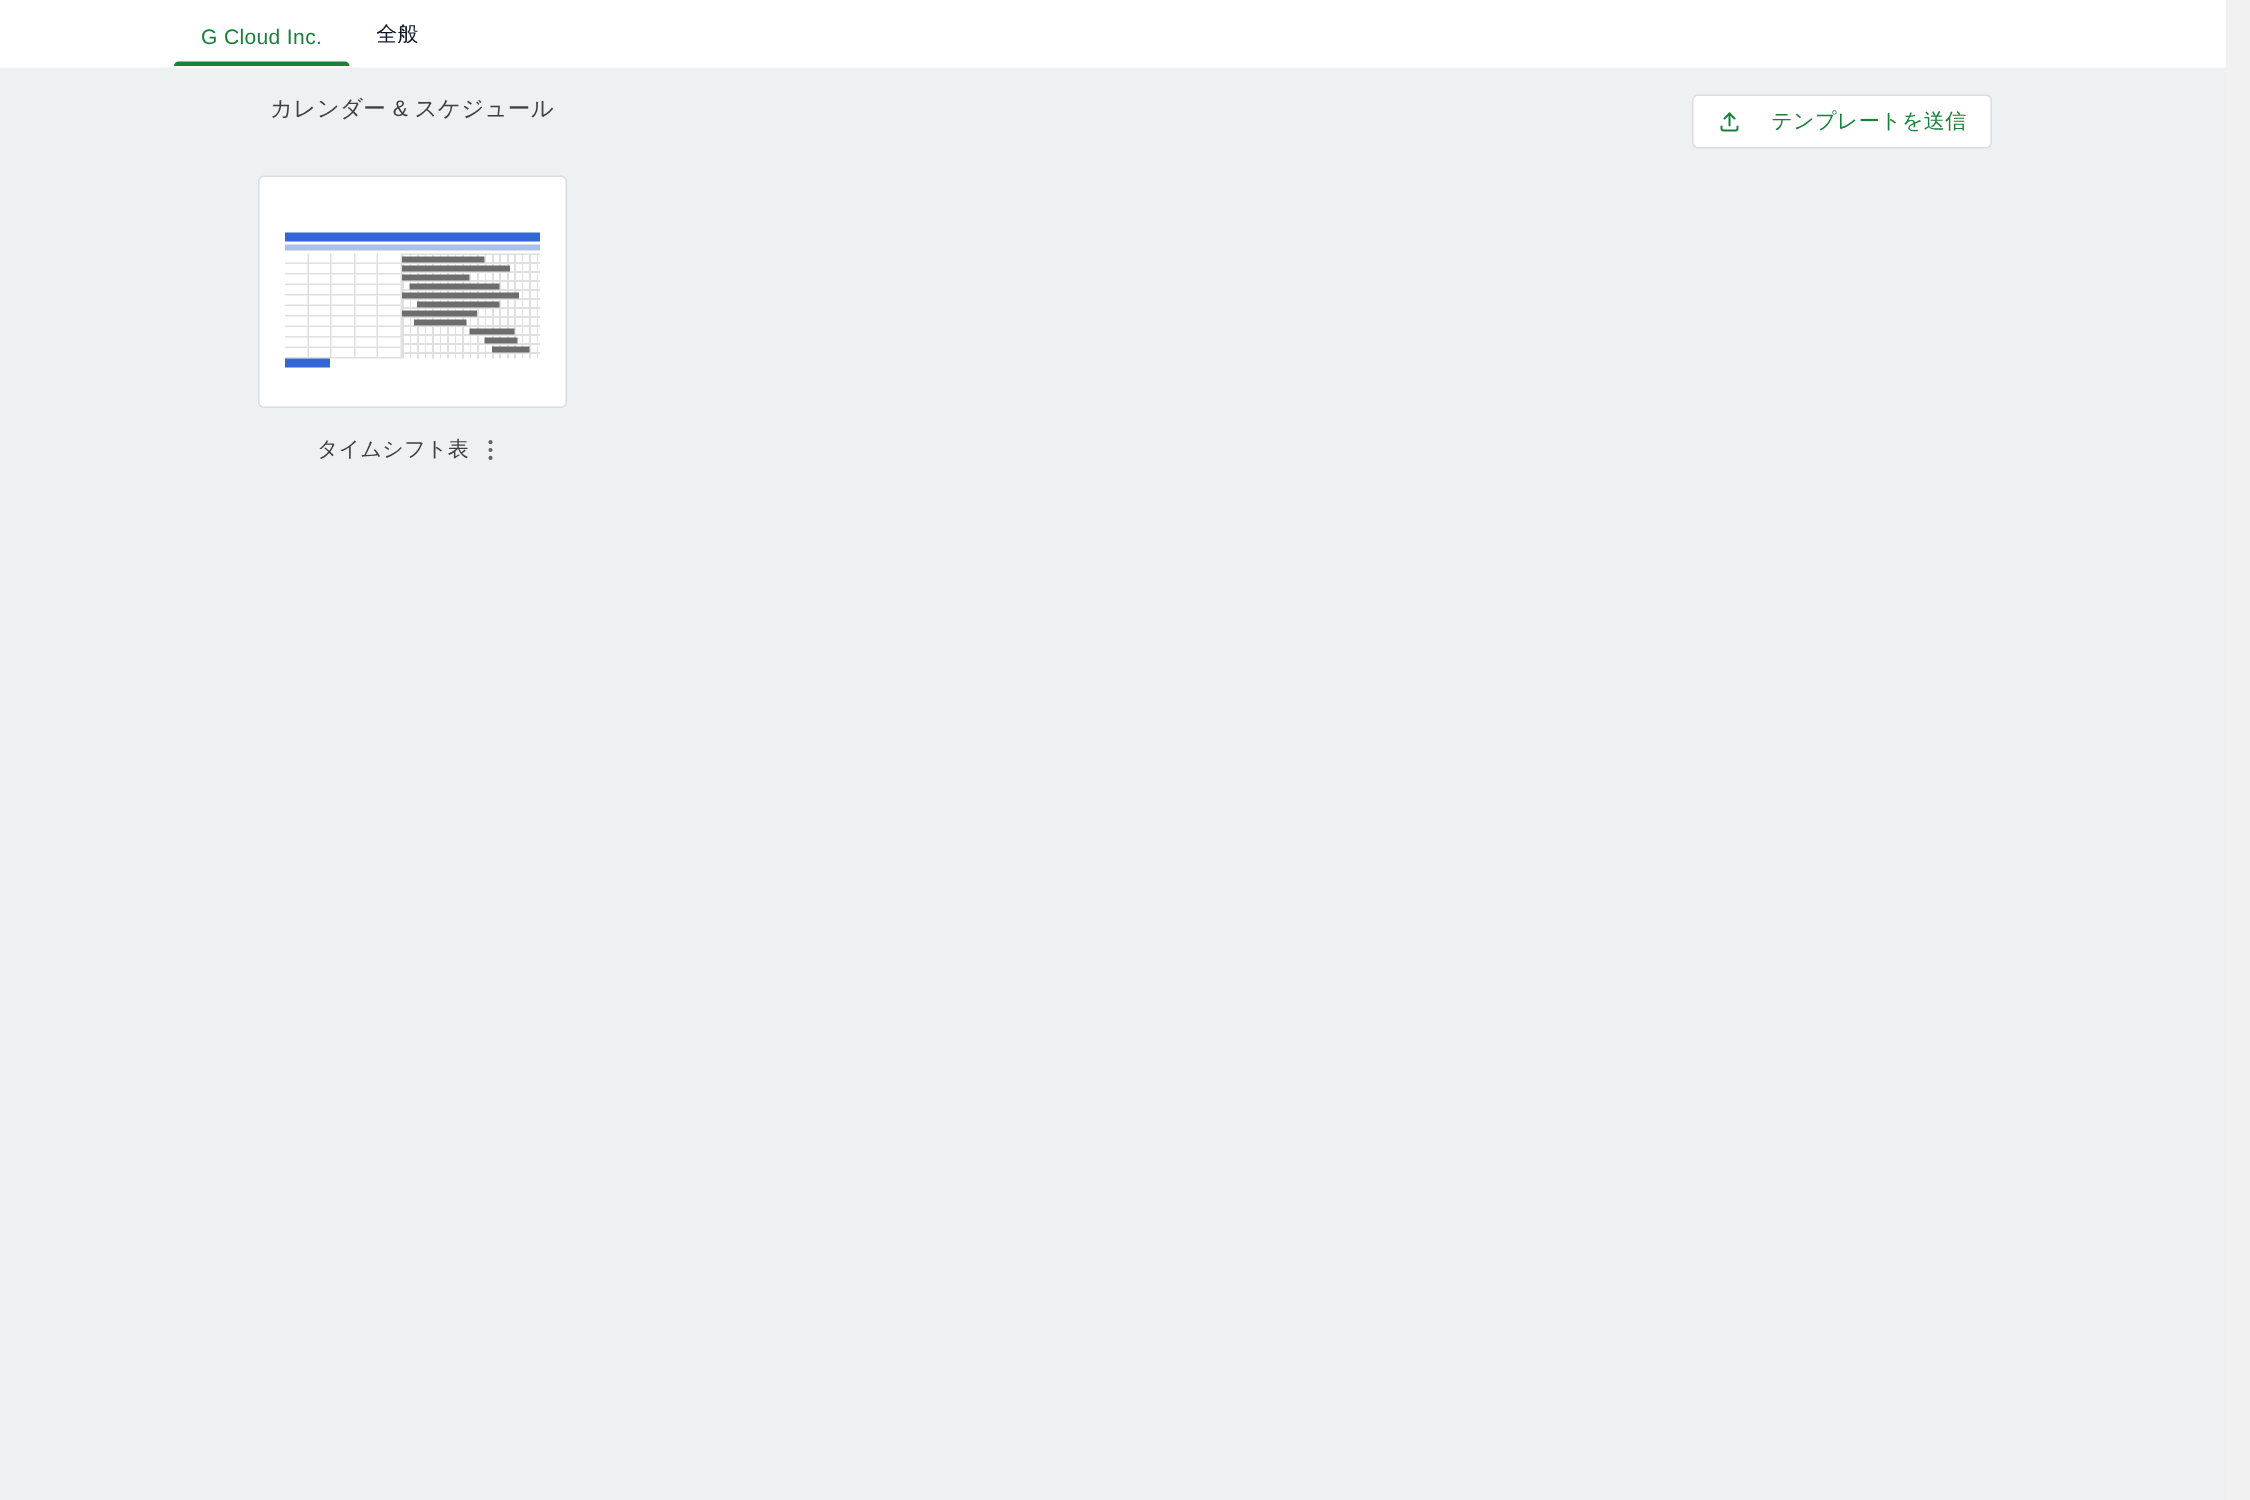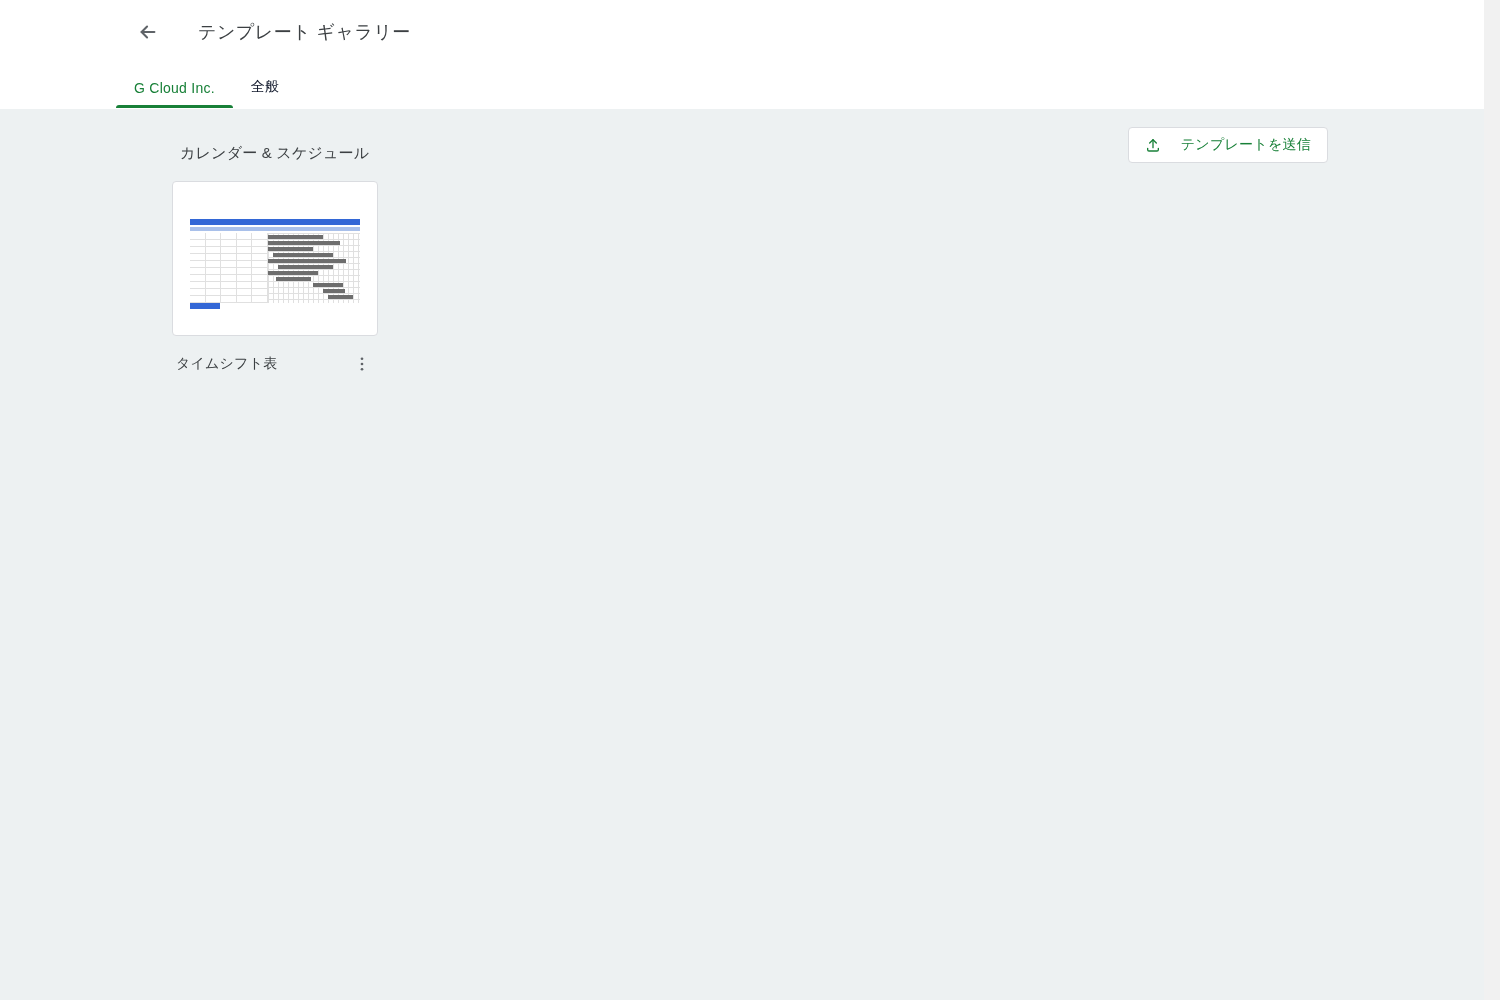--- a/index.html
+++ b/index.html
@@ -64,21 +64,21 @@
   }
 
   .content {
     flex: 1;
     background: #edf1f2;
     padding: 18px 172px;
   }
 
   .section-row {
     display: flex;
-    align-items: flex-end;
+    align-items: flex-start;
     justify-content: space-between;
     margin-bottom: 18px;
     height: 36px;
   }
   .section-title {
     font-size: 15px;
     color: #3c4043;
     letter-spacing: 0.2px;
     padding-left: 8px;
   }
@@ -161,21 +161,21 @@
       repeating-linear-gradient(to bottom, #e0e0e0 0 1px, transparent 1px 6px);
   }
   .bar { position:absolute; height:4px; background:#6d6d6d; }
   .thumb-bottom-blue {
     position:absolute; bottom:0; left:0; width:30px; height:6px; background:#3367d6;
   }
 
   .card-footer {
     display: flex;
     align-items: center;
-    justify-content: space-between;
+    justify-content: center;
     padding: 14px 2px 0 4px;
   }
   .card-title {
     font-size: 14px;
     color: #3c4043;
     letter-spacing: 0.2px;
   }
   .more-btn {
     width: 28px;
     height: 28px;
@@ -193,29 +193,20 @@
     right: 0;
     width: 16px;
     height: 100%;
     background: #f1f1f1;
   }
 </style>
 </head>
 <body>
 
 <div class="header">
-  <div class="header-top">
-    <div class="back-btn">
-      <svg width="22" height="22" viewBox="0 0 24 24" fill="none" stroke="currentColor" stroke-width="2.2" stroke-linecap="round" stroke-linejoin="round">
-          <line x1="19" y1="12" x2="5" y2="12"></line>
-          <polyline points="11 18 5 12 11 6"></polyline>
-        </svg>
-    </div>
-    <div class="page-title">テンプレート ギャラリー</div>
-  </div>
   <div class="tabs">
     <div class="tab active">G Cloud Inc.</div>
     <div class="tab">全般</div>
   </div>
 </div>
 
 <div class="content">
   <div class="section-row">
     <div class="section-title">カレンダー &amp; スケジュール</div>
     <button class="submit-btn">

